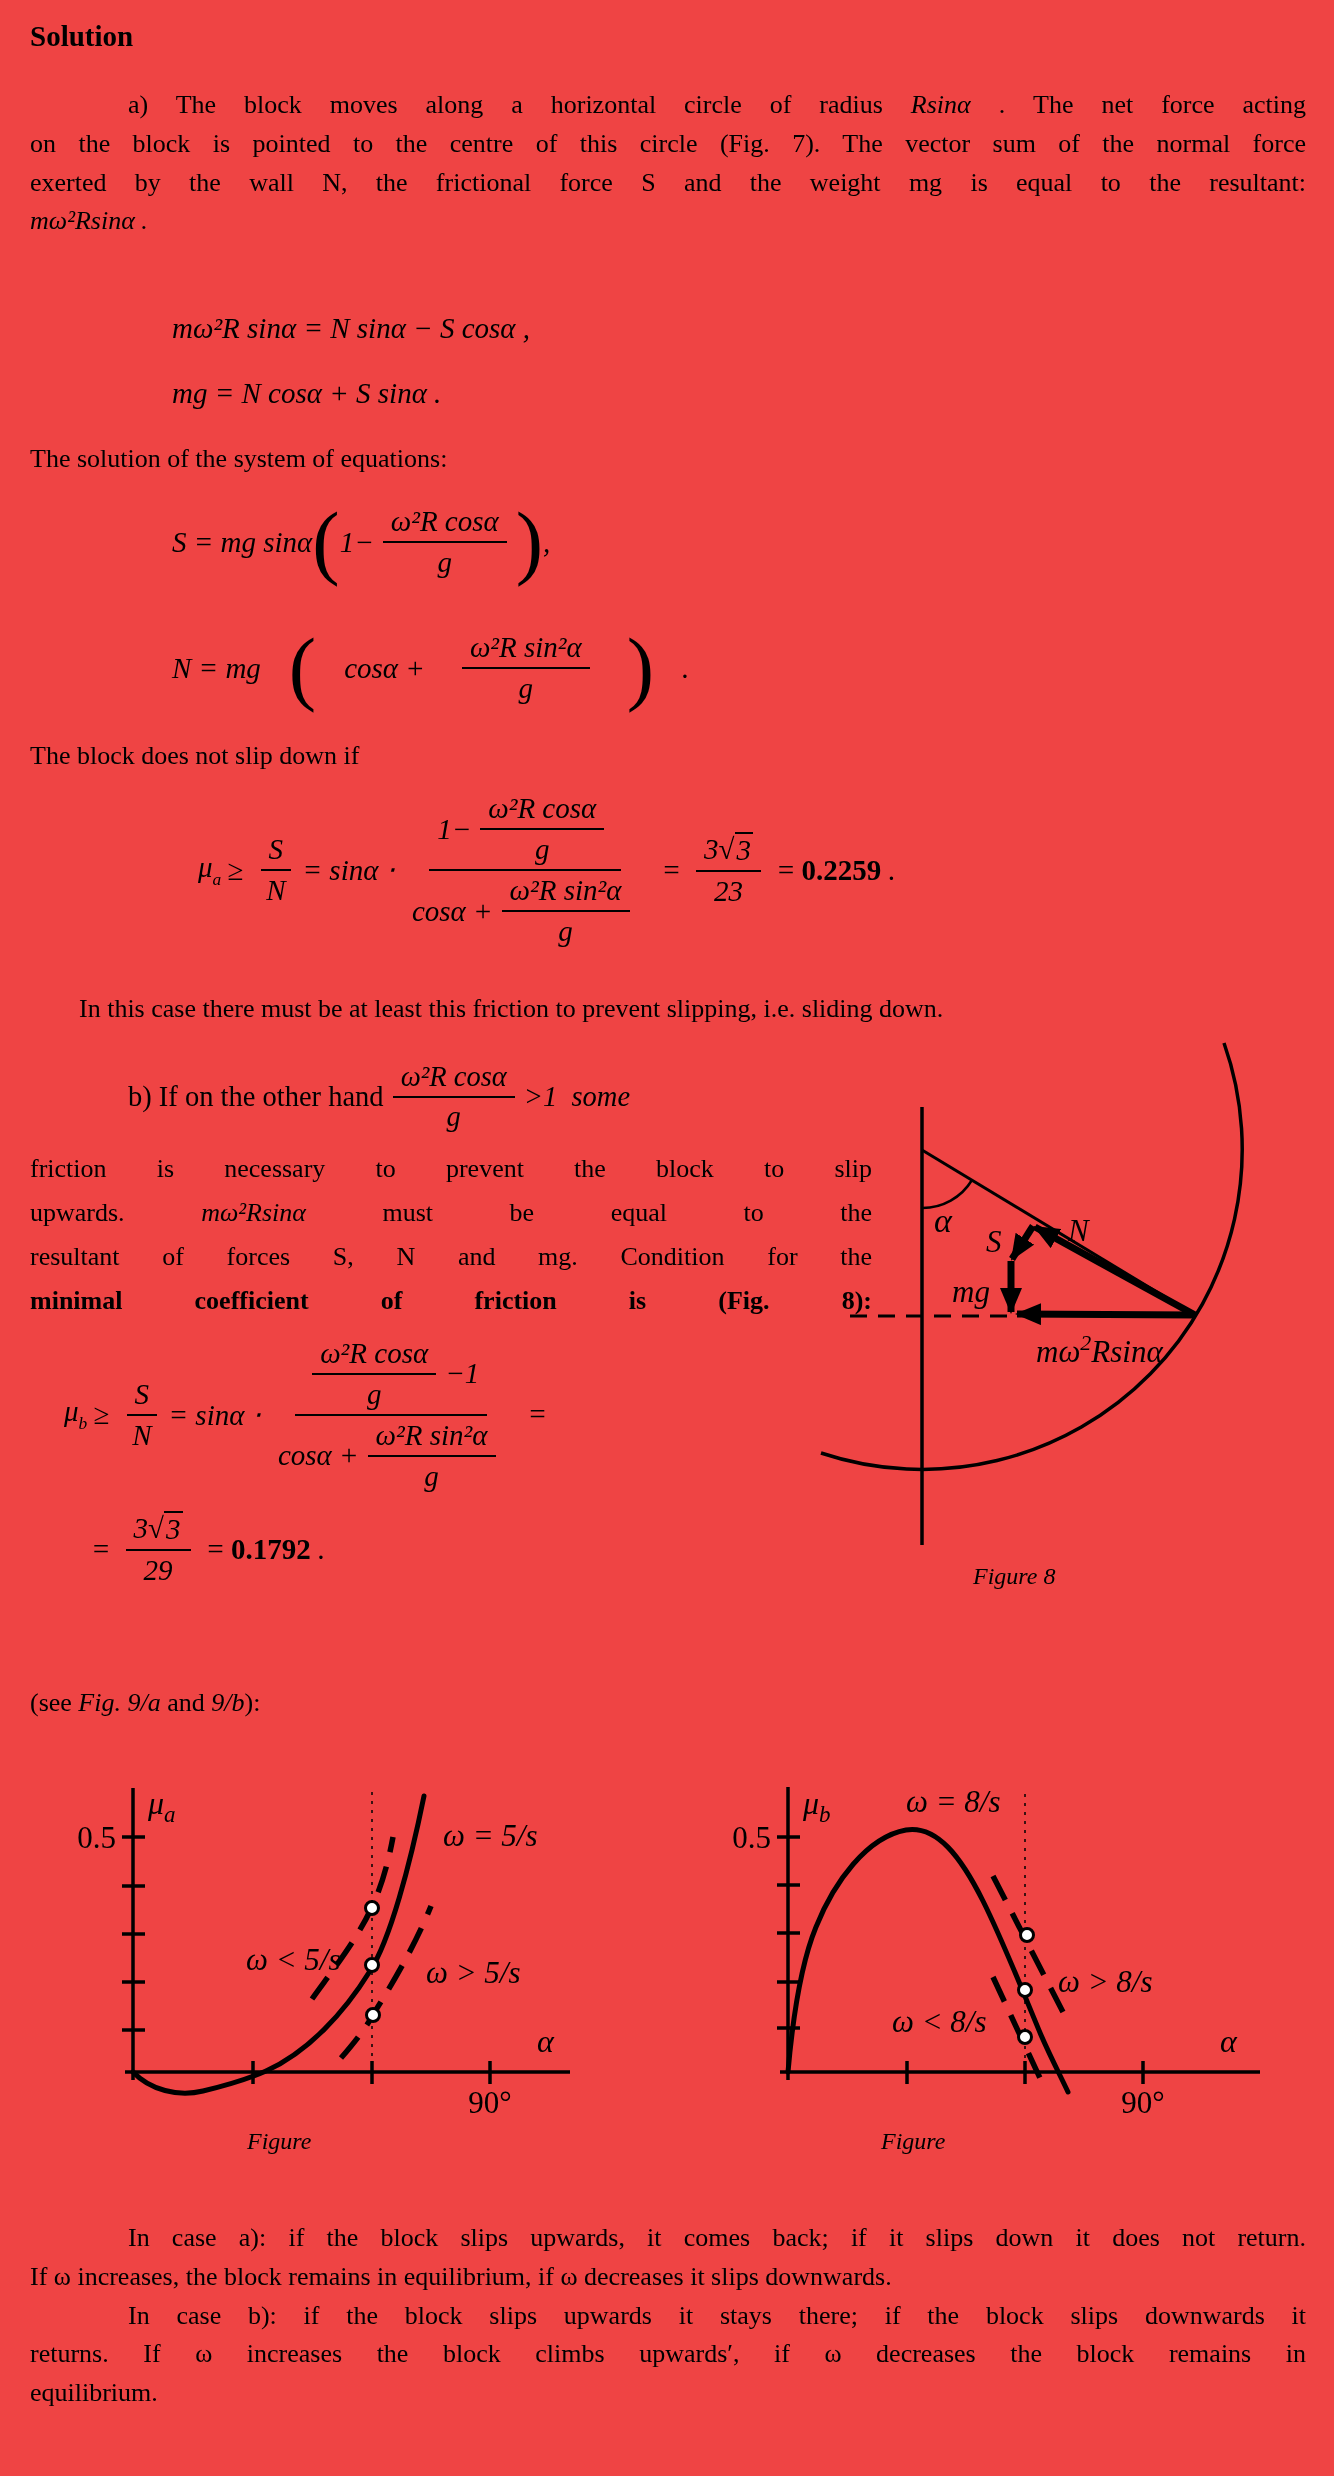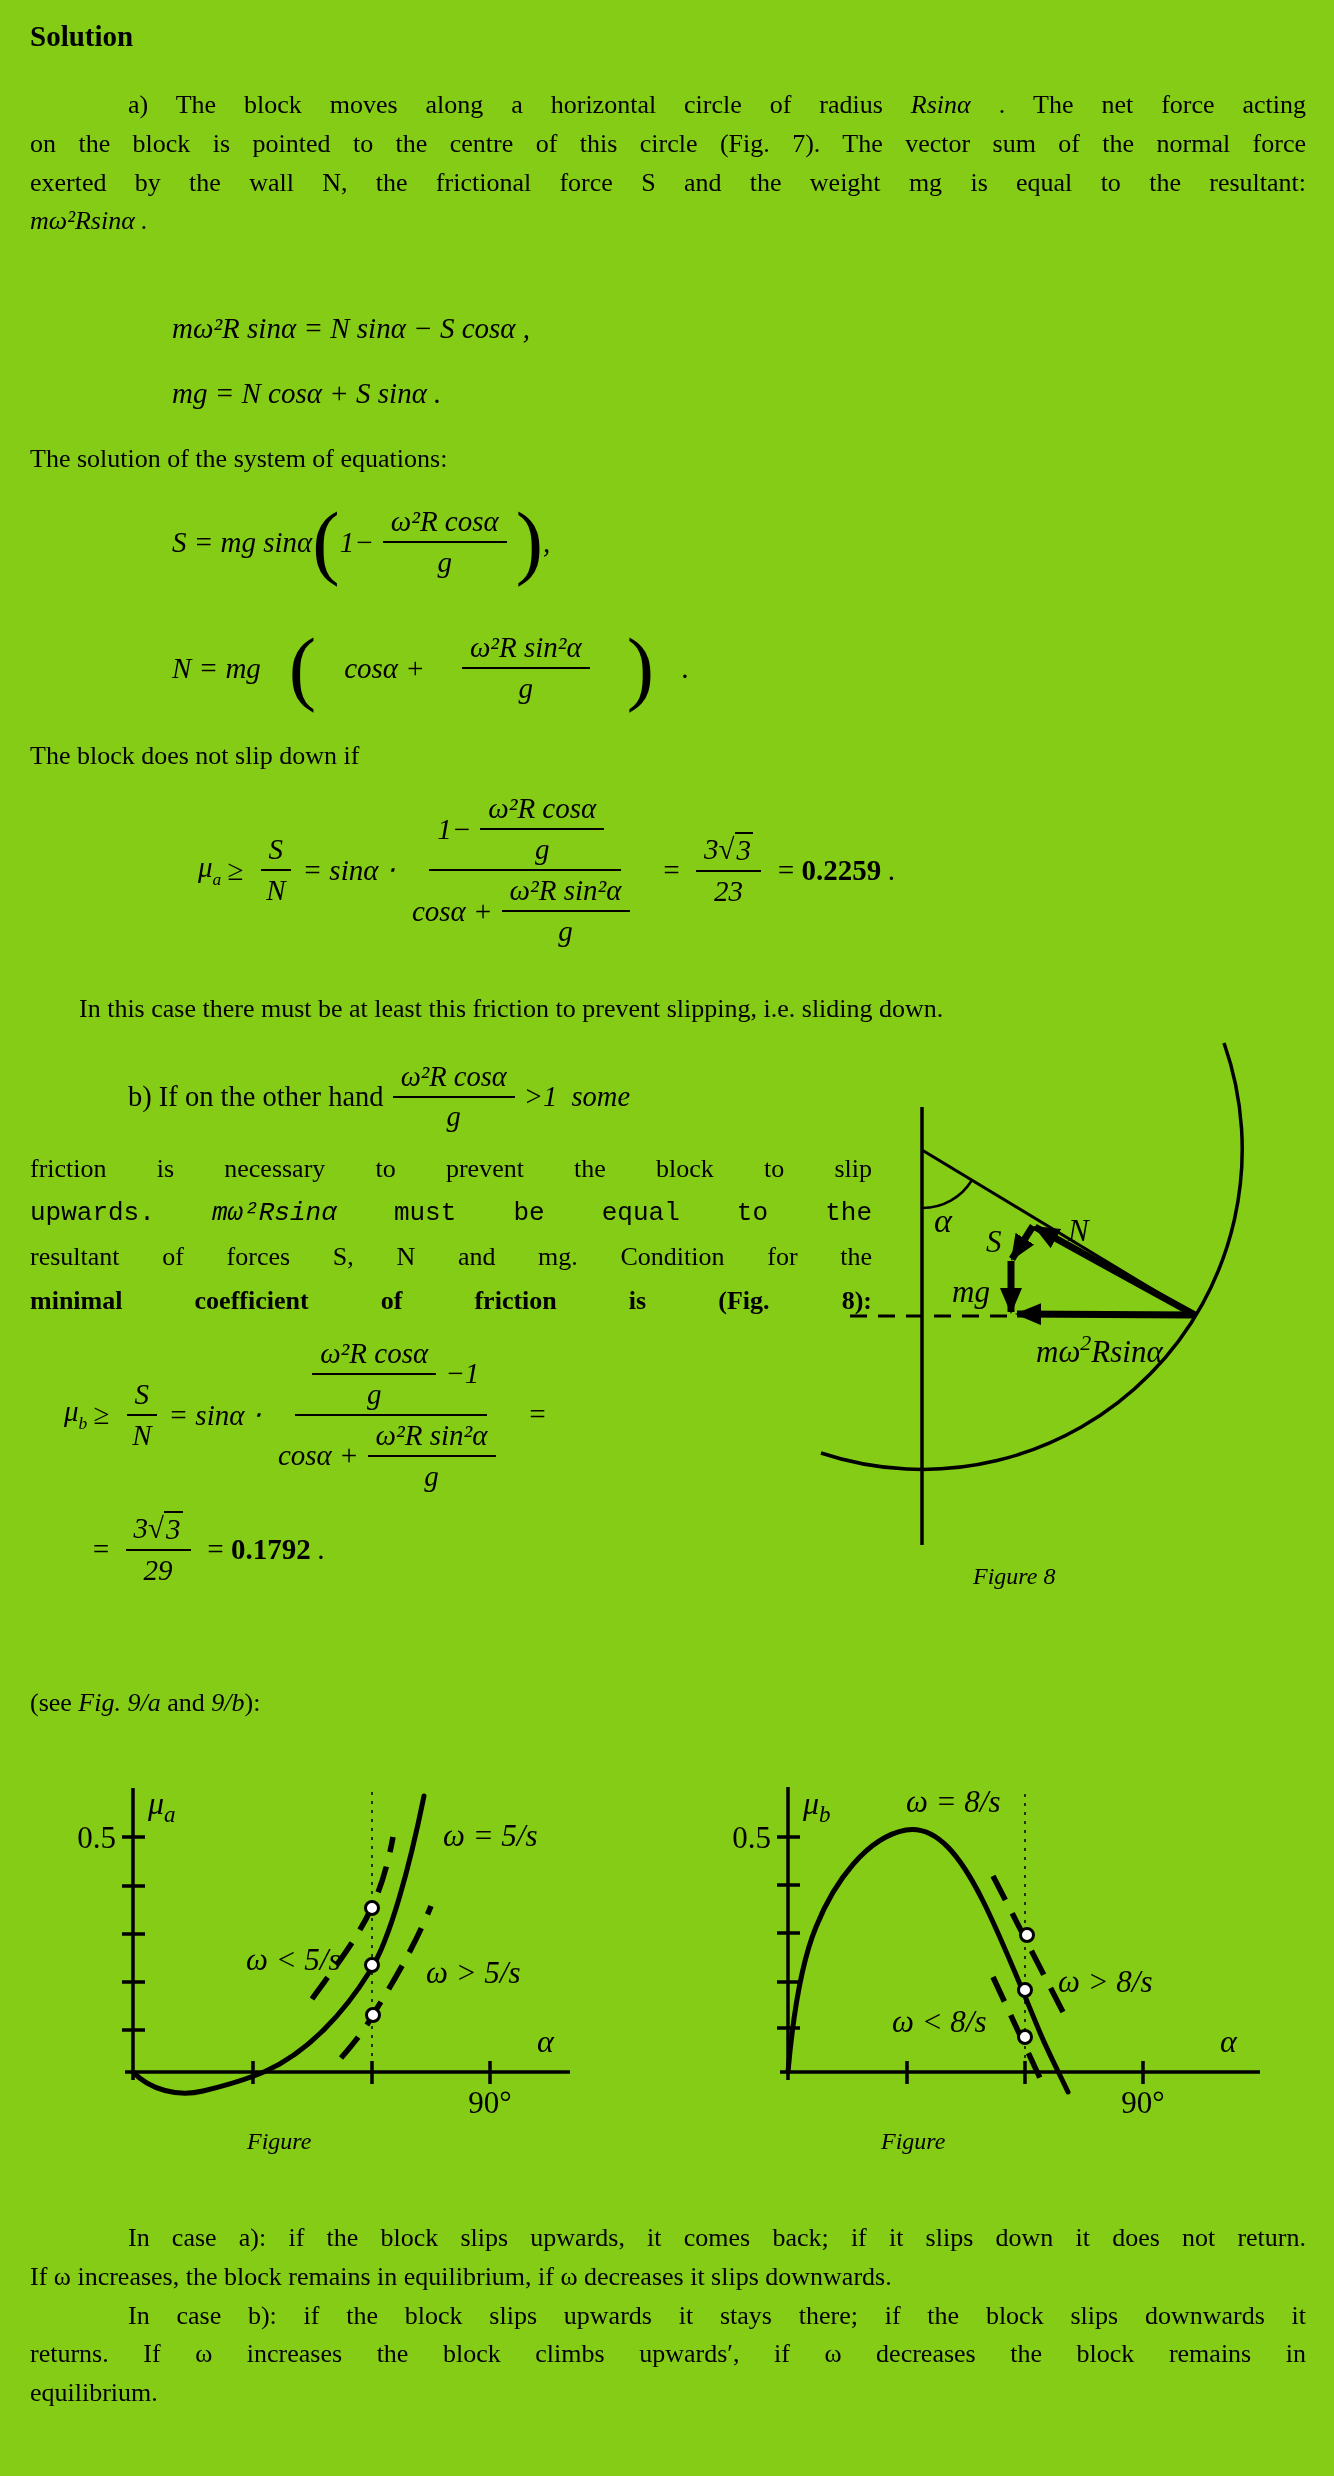--- a/index.html
+++ b/index.html
@@ -1,16 +1,16 @@
 <!DOCTYPE html>
 <html><head>
 <meta charset="utf-8">
 <style>
   html,body{margin:0;padding:0;background:#fff;}
-  #canvas{position:relative;width:1334px;height:2476px;background:#84cc16;color:#000;
+  #canvas{position:relative;width:1334px;height:2476px;background:#ef4444;color:#000;
           font-family:"Liberation Serif",serif;overflow:hidden;}
   .abs{position:absolute;}
   .line{font-size:26px;line-height:38.8px;}
   .jl{text-align:justify;text-align-last:justify;}
   .it{font-style:italic;}
   .bd{font-weight:bold;font-style:normal;}
   .hd{font-size:29px;font-weight:bold;}
   .eq{font-style:italic;font-size:29px;display:flex;align-items:center;white-space:pre;}
   .eq .pl{font-style:italic;}
   .fr{display:inline-flex;flex-direction:column;align-items:center;margin:0 9px;justify-content:flex-end;}
@@ -87,21 +87,21 @@
   </div>
 
   <div class="abs line" style="left:79px;top:990px;">In this case there must be at least this friction to prevent slipping, i.e. sliding down.</div>
 
   <div class="abs eq" style="left:30px;top:1054px;height:86px;font-size:28.5px;">
     <span class="pl" style="font-style:normal;padding-left:98px;">b) If on the other hand</span>
     <span class="fr"><span class="nu">ω²R cosα</span><span class="de">g</span></span>
     <span>&gt;1  some</span>
   </div>
   <div class="abs line jl" style="left:30px;top:1150px;width:842px;">friction is necessary to prevent the block to slip</div>
-  <div class="abs line jl" style="left:30px;top:1194px;width:842px;font-family:Liberation Mono, monospace;"><span>upwards. </span><span class="it">mω²Rsinα</span><span> must be equal to the</span></div>
+  <div class="abs line jl" style="left:30px;top:1194px;width:842px;"><span>upwards. </span><span class="it">mω²Rsinα</span><span> must be equal to the</span></div>
   <div class="abs line jl" style="left:30px;top:1238px;width:842px;">resultant of forces S, N and mg. Condition for the</div>
   <div class="abs line jl" style="left:30px;top:1282px;width:842px;font-weight:bold;">minimal coefficient of friction is (Fig. 8):</div>
 
   <div class="abs eq" style="left:64px;top:1322px;height:185px;">
     <span><span>μ</span><sub class="s">b</sub></span>
     <span class="mx">≥</span>
     <span class="fr"><span class="nu">S</span><span class="de">N</span></span>
     <span>= sinα ⋅</span>
     <span class="fr">
       <span class="nu">

